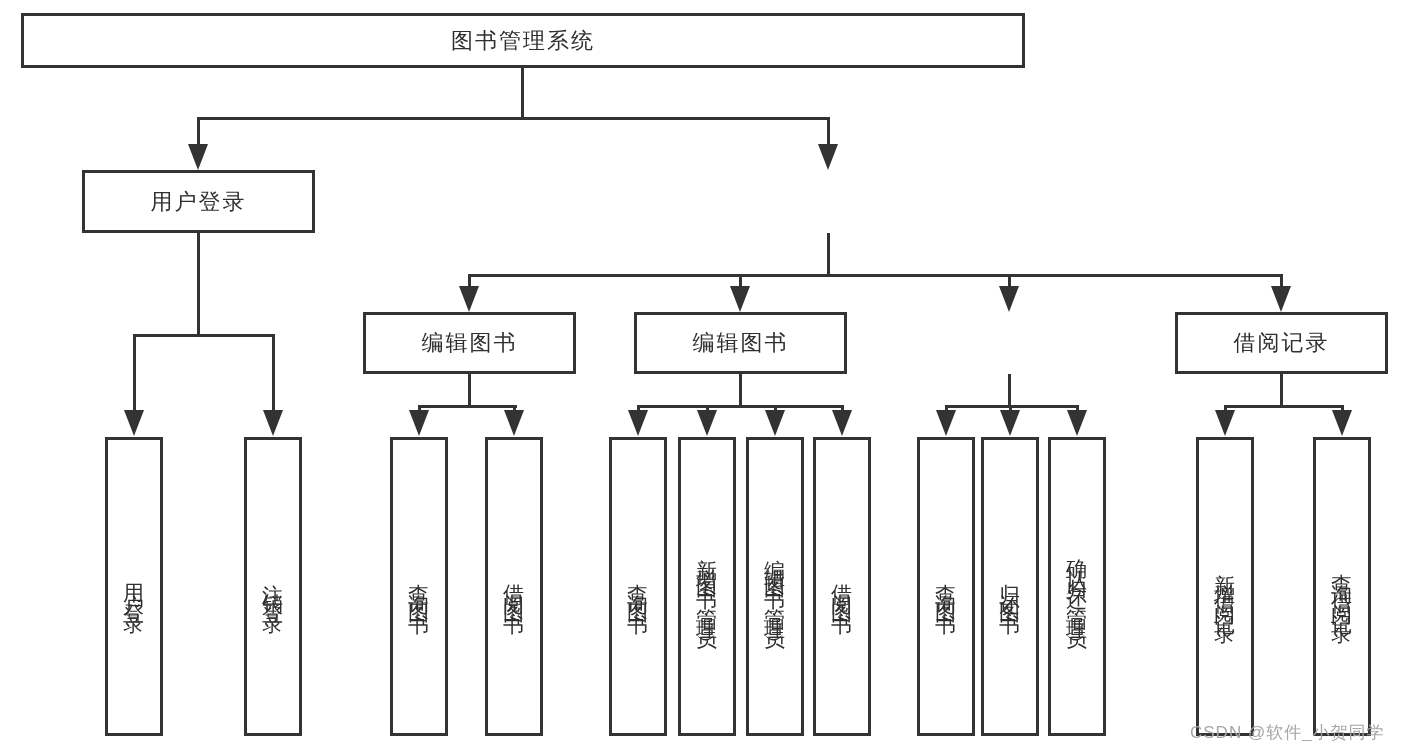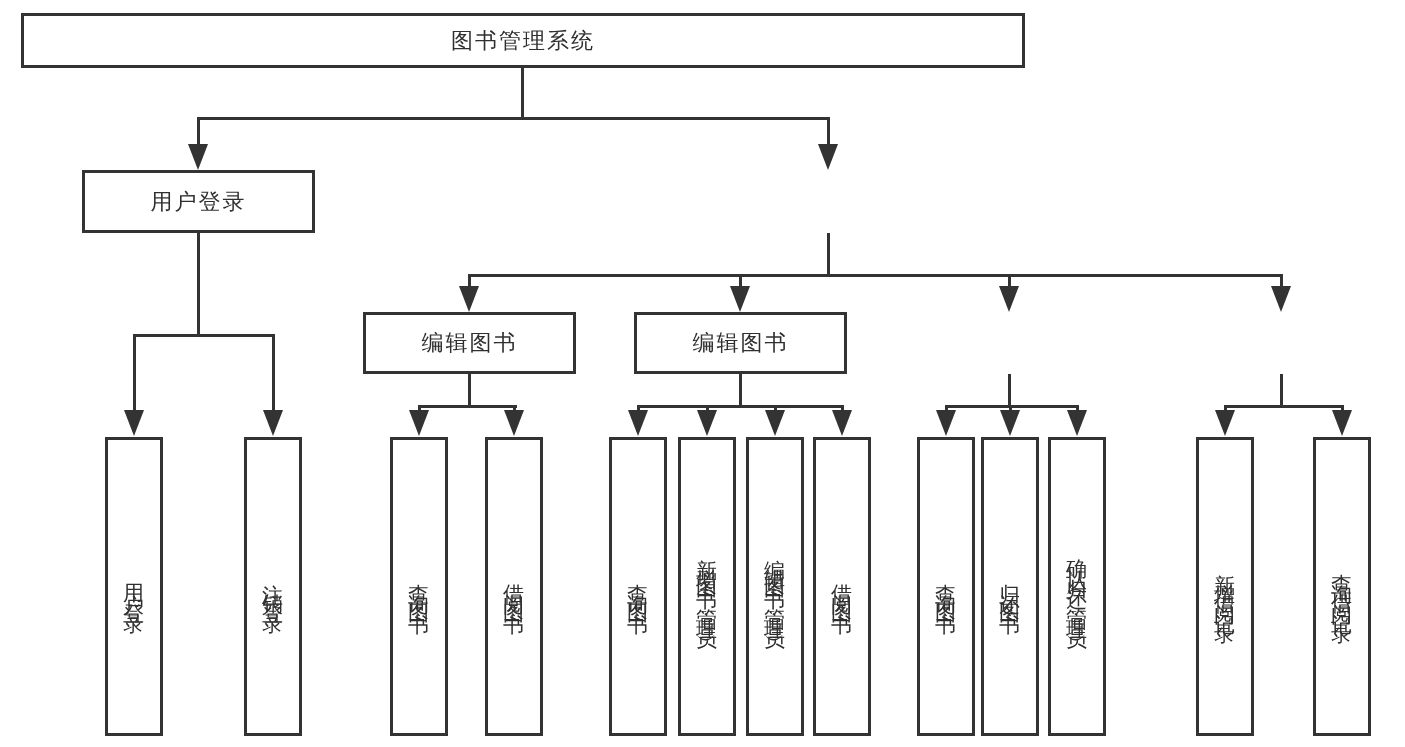--- a/index.html
+++ b/index.html
@@ -74,20 +74,23 @@
 
   <div class="node" style="left:363px; top:312px; width:213px; height:62px;">
     <span>编辑图书</span>
   </div>
 
   <div class="node" style="left:634px; top:312px; width:213px; height:62px;">
     <span>编辑图书</span>
   </div>
 
 
+  <div class="node" style="left:1175px; top:312px; width:213px; height:62px;">
+    <span>借阅记录</span>
+  </div>
 
   <div class="leaf" style="left:105px; top:437px; width:58px; height:299px;">
     <span class="vtext">用户登录</span>
   </div>
 
   <div class="leaf" style="left:244px; top:437px; width:58px; height:299px;">
     <span class="vtext">注销登录</span>
   </div>
 
   <div class="leaf" style="left:390px; top:437px; width:58px; height:299px;">
@@ -186,14 +189,15 @@
   <div class="vline" style="left:1076px; top:405px; width:3px; height:12px;"></div>
   <div class="arrow" style="left:1067px; top:410px;"></div>
 
   <div class="vline" style="left:1280px; top:374px; width:3px; height:33px;"></div>
   <div class="hline" style="left:1224px; top:405px; width:120px; height:3px;"></div>
   <div class="vline" style="left:1224px; top:405px; width:3px; height:12px;"></div>
   <div class="arrow" style="left:1215px; top:410px;"></div>
   <div class="vline" style="left:1341px; top:405px; width:3px; height:12px;"></div>
   <div class="arrow" style="left:1332px; top:410px;"></div>
 
+  <div class="watermark" style="left:1190px; top:721px;">CSDN @软件_小贺同学</div>
 
 </div>
 
 </body></html>

